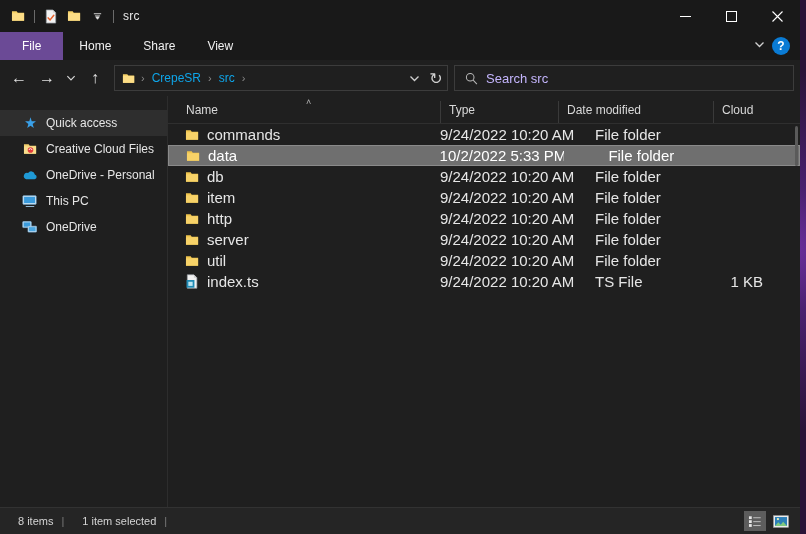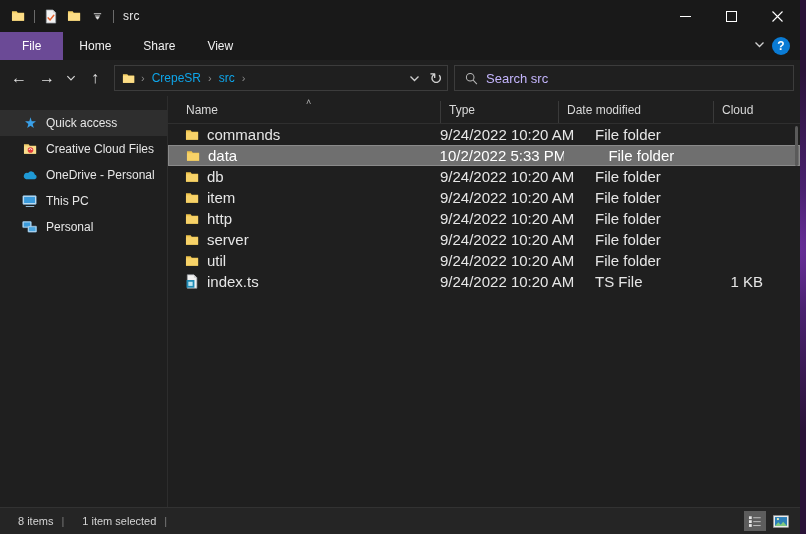--- a/index.html
+++ b/index.html
@@ -509,21 +509,21 @@
         </div>
         <div class="nav-item">
           <span class="nav-ico">
             <svg width="16" height="14" viewBox="0 0 17 14">
               <rect x="0.8" y="1.2" width="9" height="6.4" rx="0.6" fill="#cfe6f7" stroke="#7fb3d8" stroke-width="0.8"></rect>
               <rect x="1.8" y="2.1" width="7" height="4.6" fill="#3a9bdc"></rect>
               <rect x="6.4" y="6.2" width="9" height="6.2" rx="0.6" fill="#e3eef8" stroke="#7fb3d8" stroke-width="0.8"></rect>
               <rect x="7.3" y="7.1" width="7.2" height="4.4" fill="#4aa6e0"></rect>
             </svg>
           </span>
-          <span>Personal</span>
+          <span>OneDrive</span>
         </div>
       </div>
 
       <div class="listpane">
         <div class="colhead">
           <div class="sortcaret">˄</div>
           <div class="ch first" style="width:272px">Name</div>
           <div class="ch" style="width:118px">Type</div>
           <div class="ch" style="width:155px">Date modified</div>
           <div class="ch" style="width:78px">Cloud</div>

